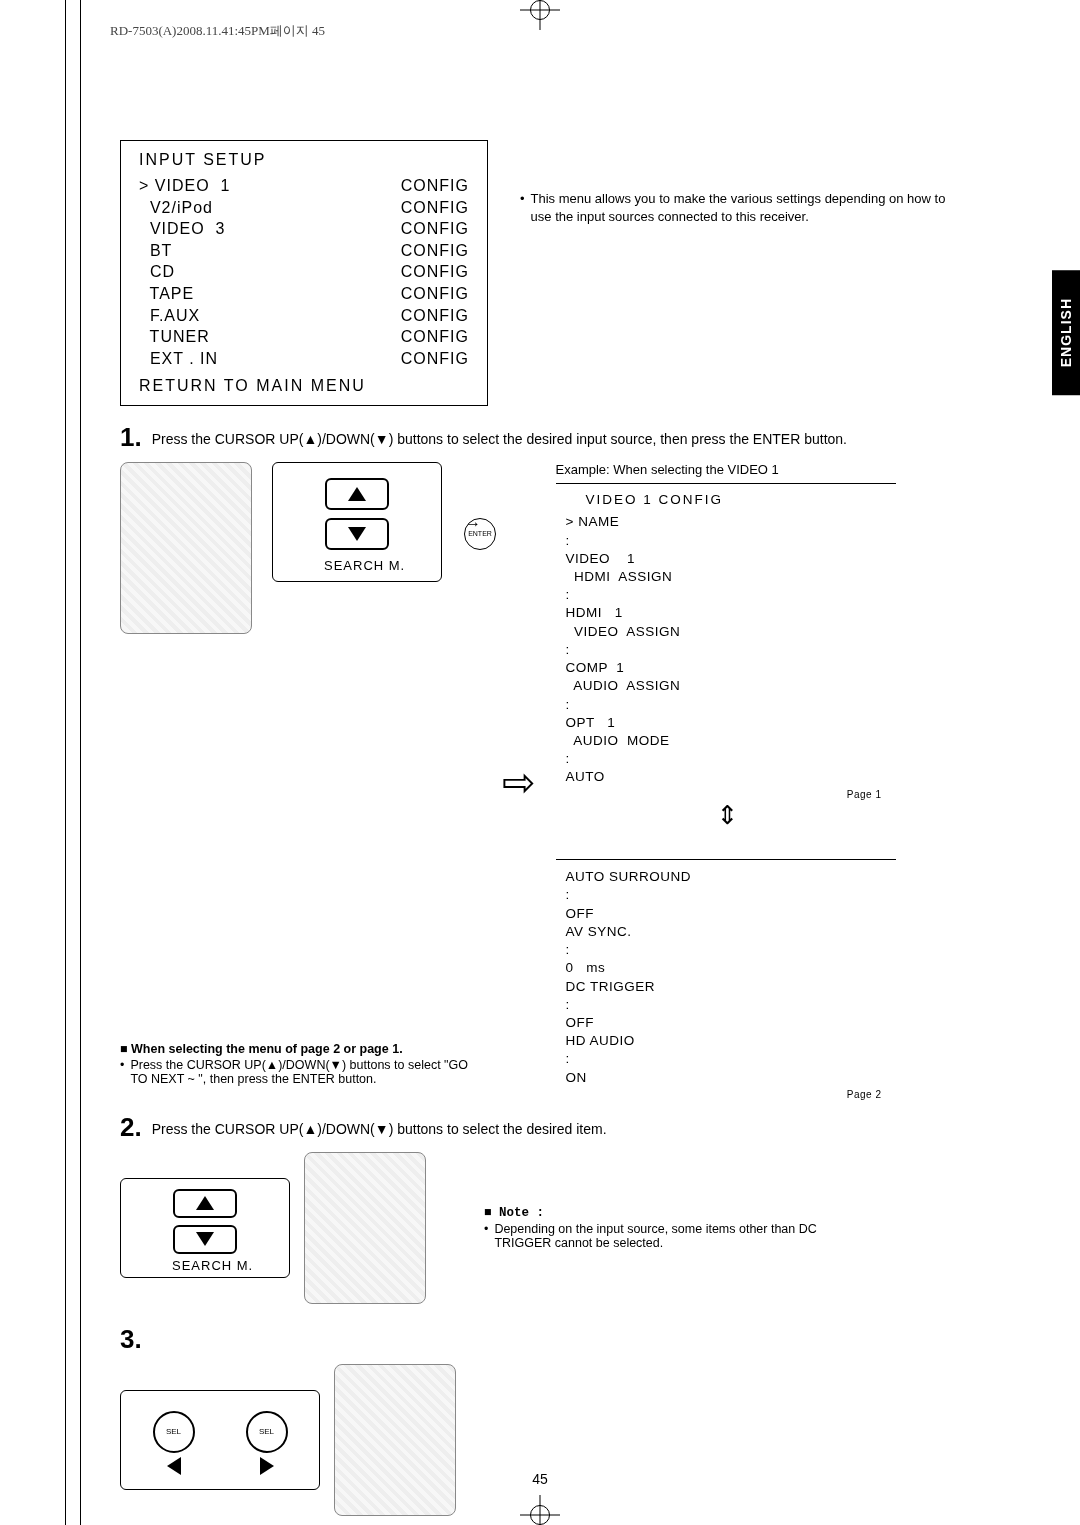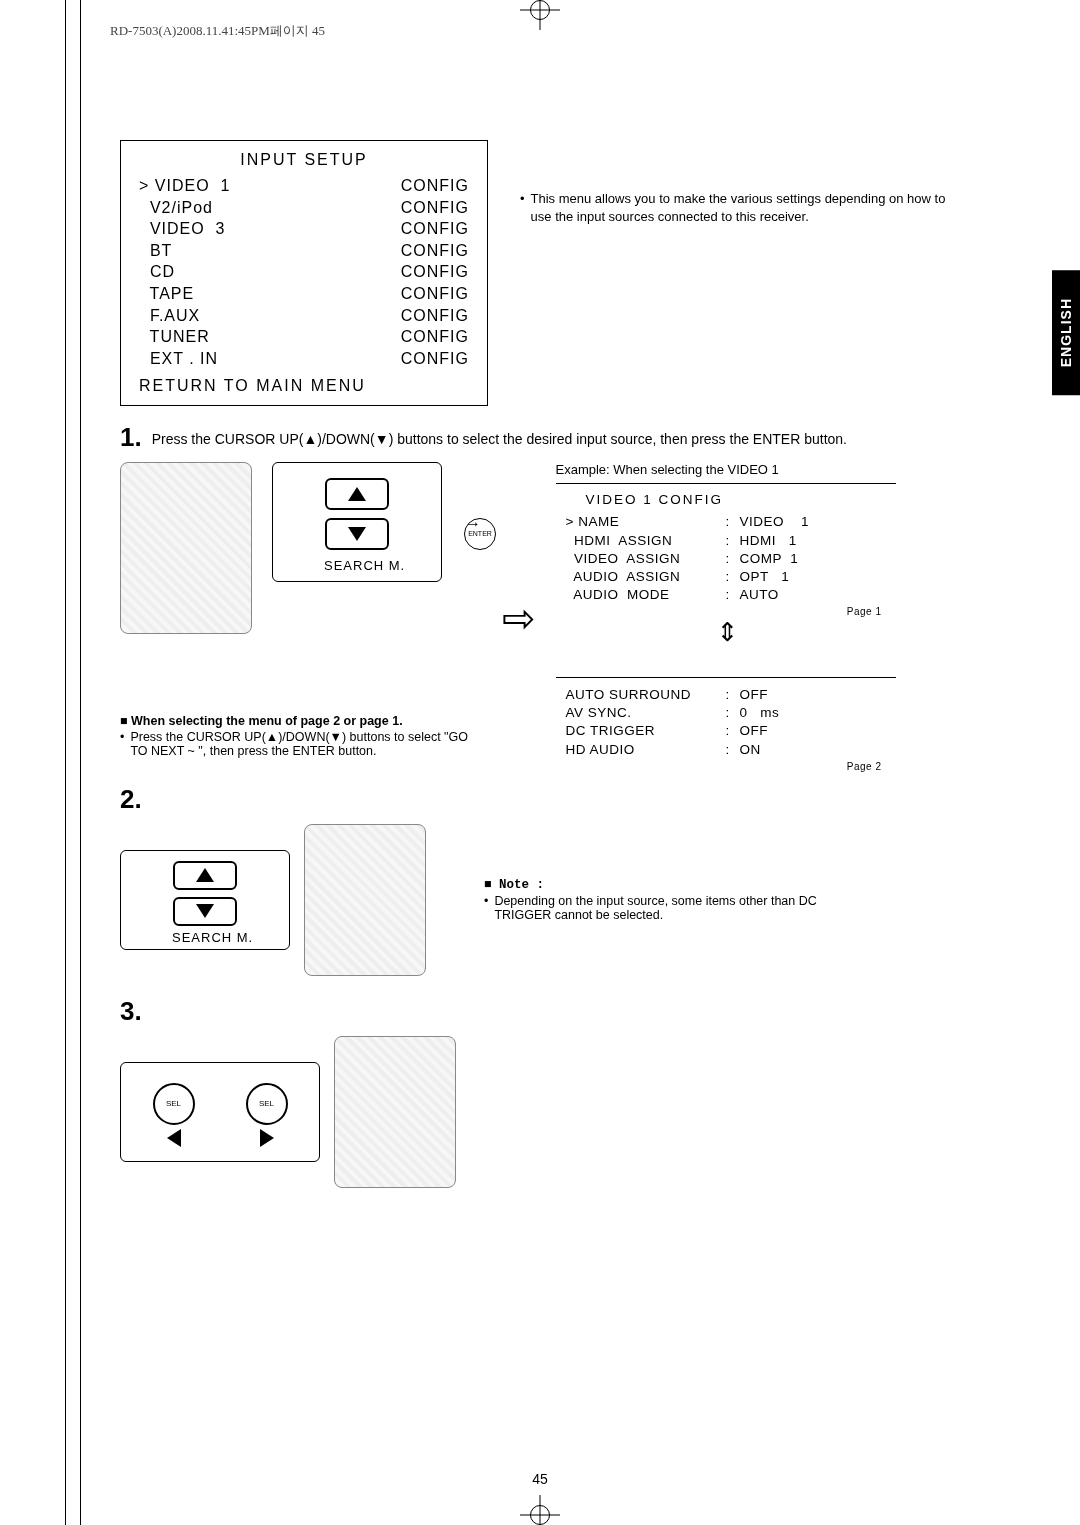--- a/index.html
+++ b/index.html
@@ -94,21 +94,20 @@
   .osd-box {
     border: 1px solid #000;
     width: 330px;
     margin-top: 18px;
     padding: 10px 18px 10px 18px;
     font-family: Arial, sans-serif;
     font-size: 16px;
     letter-spacing: 1px;
   }
   .osd-title {
-    text-align: center;
     font-size: 16px;
     letter-spacing: 2px;
     margin-bottom: 6px;
   }
   .osd-row {
     display: flex;
     justify-content: space-between;
     line-height: 1.35;
   }
   .osd-row .left { white-space: pre; }
@@ -250,20 +249,21 @@
   .osd-small.b2 { border-top: 1px solid #000; margin-top: 36px;}
   .osd-small .hdr {
     text-align: left;
     letter-spacing: 2px;
     margin-bottom: 6px;
     padding-left: 20px;
   }
   .osd-small .row2 {
     display: flex;
     line-height: 1.35;
+    flex-direction: column;
   }
   .osd-small .row2 .c1 { width: 160px; white-space: pre; }
   .osd-small .row2 .c2 { width: 14px; }
   .osd-small .row2 .c3 { white-space: pre; }
   .page-tag {
     text-align: right;
     font-size: 10px;
     margin-top: 2px;
     padding-right: 4px;
   }
@@ -493,20 +493,21 @@
       <div class="subnote-title">■ When selecting the menu of page 2 or page 1.</div>
       <div style="display:flex;gap:6px;margin-top:2px;">
           <span>•</span>
           <span>Press the CURSOR UP(▲)/DOWN(▼) buttons to select "GO TO NEXT ~ ", then press the ENTER button.</span>
         </div>
     </div>
 
     
     <div class="step" style="margin-top:28px;">
       <div class="step-num">2.</div>
+      <div class="step-text">Press the CURSOR UP(▲)/DOWN(▼) buttons to select the desired item.</div>
     </div>
 
     <div class="fig-row-2">
       <div class="inset-box h">
         <div class="tri-btn">
             <div class="tri up"></div>
           </div>
         <div style="height:8px"></div>
         <div class="tri-btn">
             <div class="tri down"></div>

